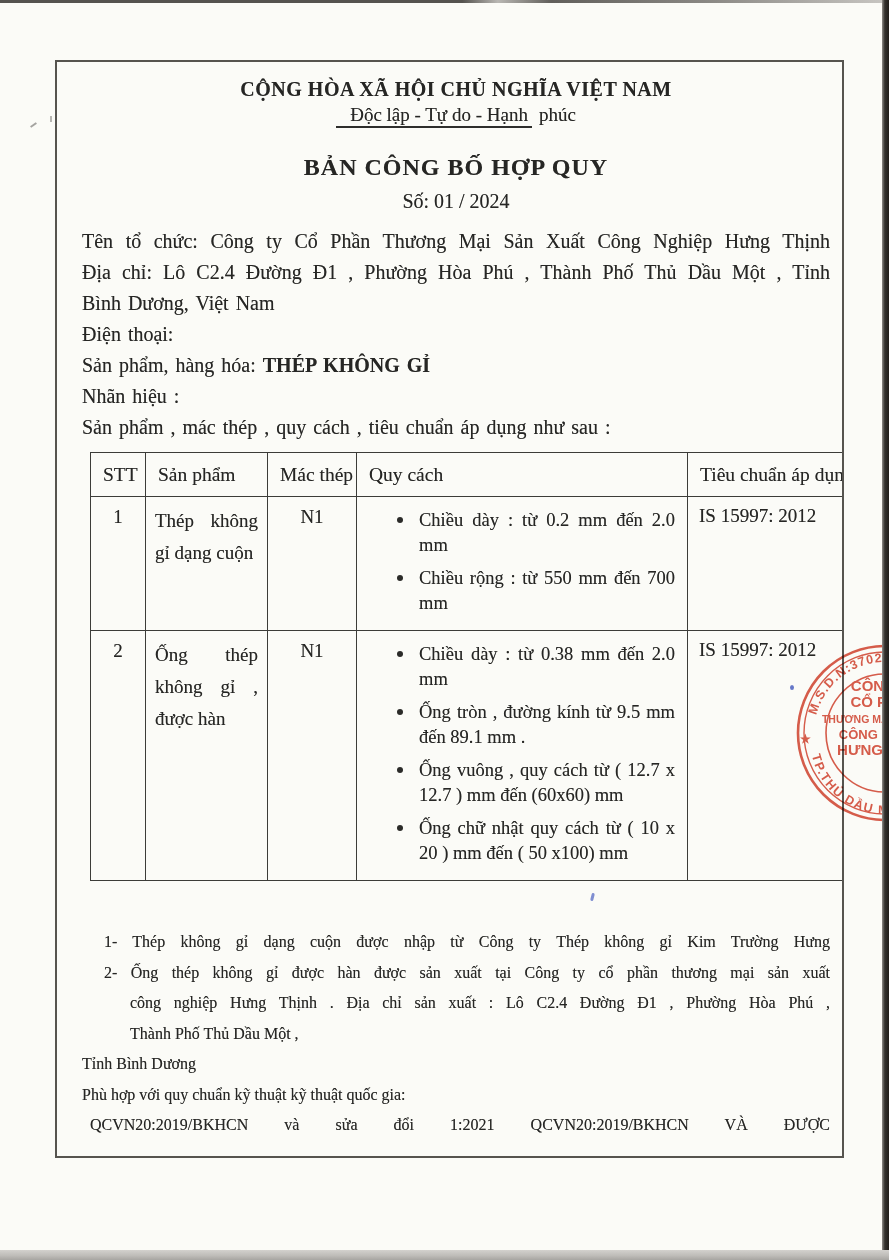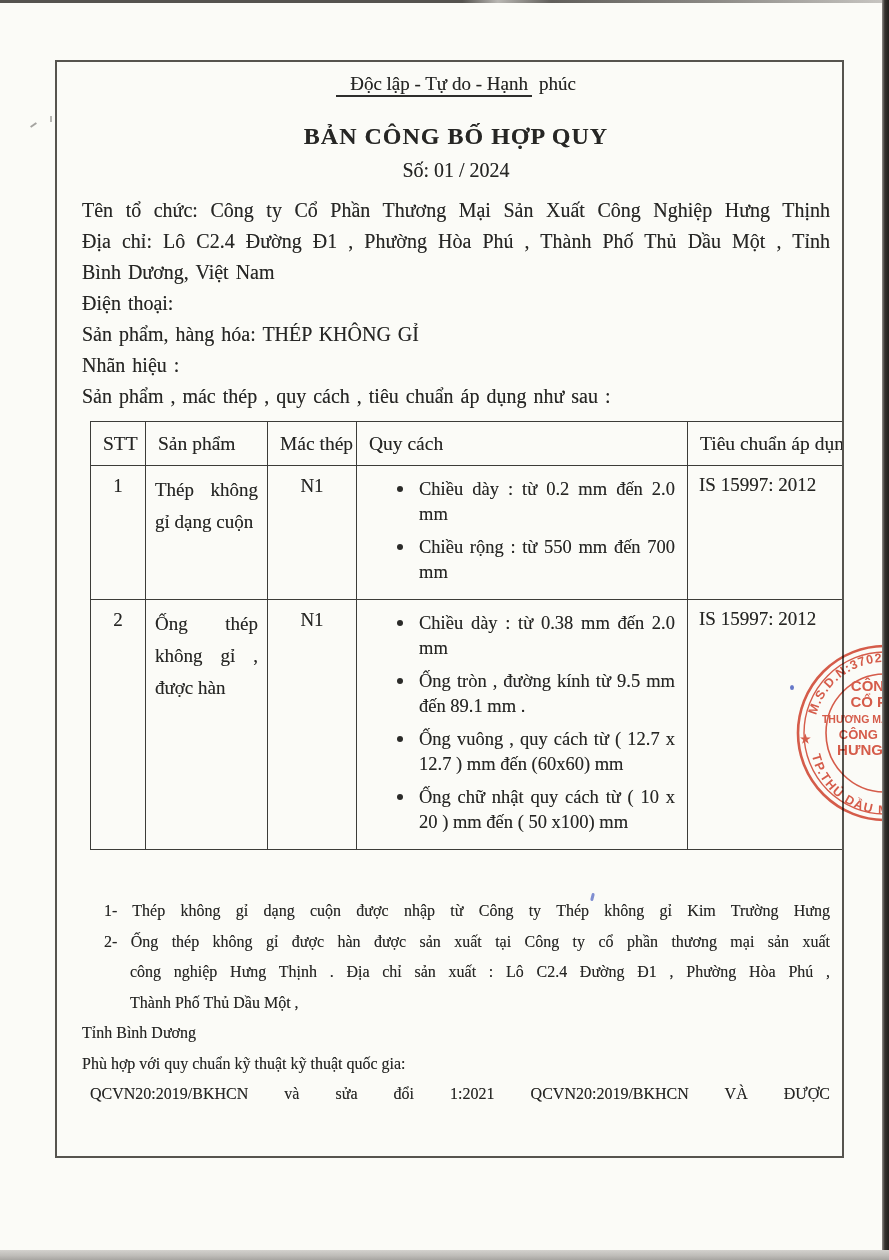--- a/index.html
+++ b/index.html
@@ -28,21 +28,21 @@
   .motto { margin-top:3px; text-align:center; font-weight:normal; font-size:19px; }
   .motto-u { border-bottom:2px solid #2e2e2c; padding:0 4px 1px 14px; }
   .motto-tail { padding-left:7px; }
   .doc-title { margin-top:28px; text-align:center; font-weight:bold; font-size:24px; letter-spacing:1px; }
   .doc-number { margin-top:9px; text-align:center; font-size:20px; }
 
   .info { margin-top:13px; font-size:20px; line-height:31px; word-spacing:2px; }
   .info p { margin:0; }
   .ind8 { margin-left:8px; }
   .jl { display:block; text-align:justify; text-align-last:justify; }
-  .bold { font-weight:normal; }
+  .bold { font-weight:bold; }
 
   table.spec { border-collapse:collapse; table-layout:fixed; width:770px; margin:9px 0 0 8px;
     font-size:18.5px; }
   table.spec th, table.spec td { border:1.6px solid #3c3c38; }
   table.spec th { font-weight:normal; font-size:19.5px; vertical-align:middle; text-align:left; padding:0 0 0 12px; }
   th.c, td.c { text-align:center; padding:0; }
   thead tr { height:44px; }
   tr.r1 { height:97px; }
   tr.r2 { height:235px; }
   td { vertical-align:top; }
@@ -73,20 +73,21 @@
   .sp-gray2 { left:50px; top:116px; width:2px; height:6px; background:#9a9894; opacity:.7; }
 </style>
 </head>
 <body>
 
 <div class="scan-root">
 
   <div class="page-box">
     <div class="content">
 
+      <div class="nat-title">CỘNG HÒA XÃ HỘI CHỦ NGHĨA VIỆT NAM</div>
       <div class="motto">
         <span class="motto-u">Độc lập - Tự do - Hạnh</span><span class="motto-tail">phúc</span>
       </div>
 
       <div class="doc-title">BẢN CÔNG BỐ HỢP QUY</div>
       <div class="doc-number">Số: 01 / 2024</div>
 
       <div class="info">
         <p>
             <span class="jl">Tên tổ chức: Công ty Cổ Phần Thương Mại Sản Xuất Công Nghiệp Hưng Thịnh</span>

